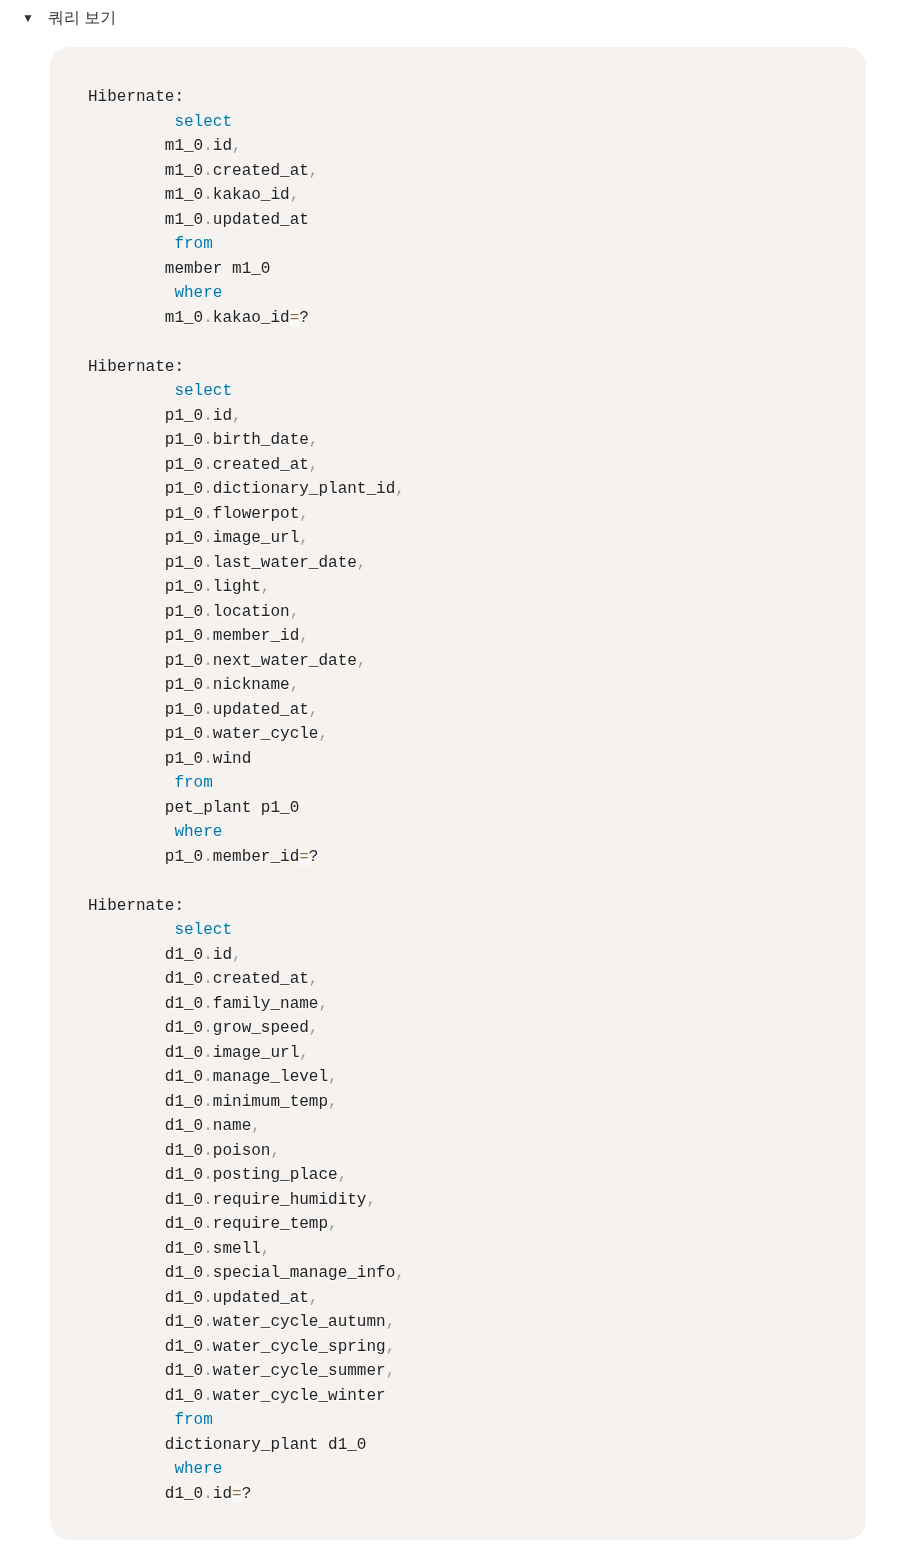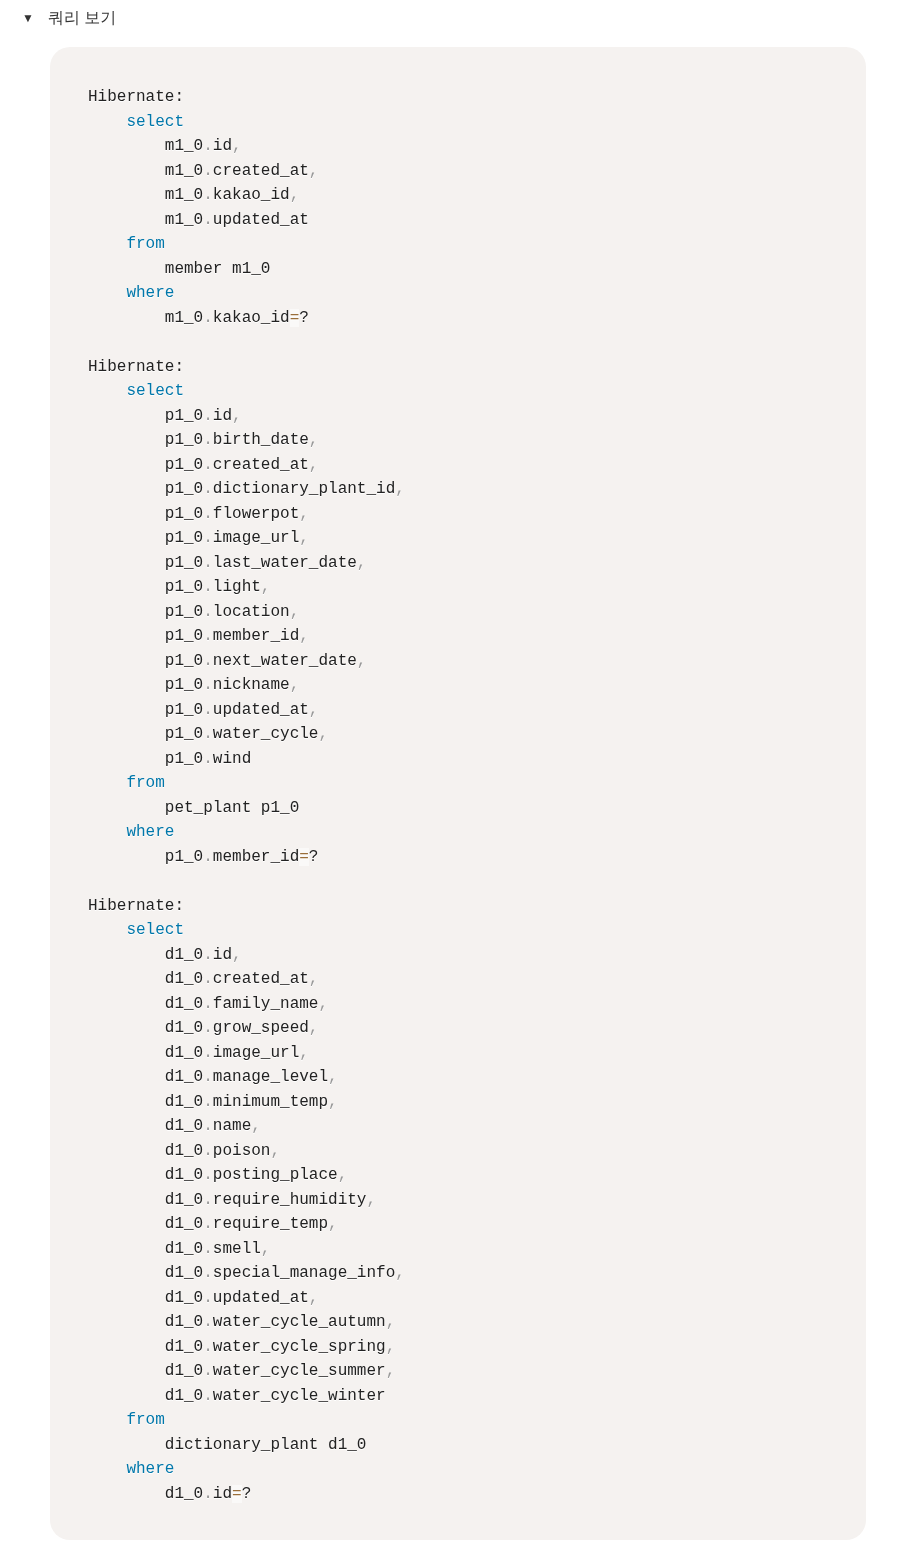--- a/index.html
+++ b/index.html
@@ -48,21 +48,21 @@
   }
   code.sql {
     display: block;
     font-family: "Liberation Mono", "DejaVu Sans Mono", monospace;
     font-size: 16px;
     line-height: 24.5px;
     color: var(--code-text, #222222);
     text-shadow: 0 1px #ffffff;
     white-space: pre;
   }
-  .tok-kw   { color: var(--kw-color, #0077aa); }
+  .tok-kw   { color: var(--kw-color, #0077aa); margin-left: 48px; }
   .tok-punc { color: var(--punc-color, #999999); }
   .tok-op   { color: var(--op-color, #9a6e3a); background: hsla(0, 0%, 100%, .5); }
 </style>
 </head>
 <body>
 
 <main>
   <details open="">
     <summary>
       <span class="marker-icon">▼</span>

